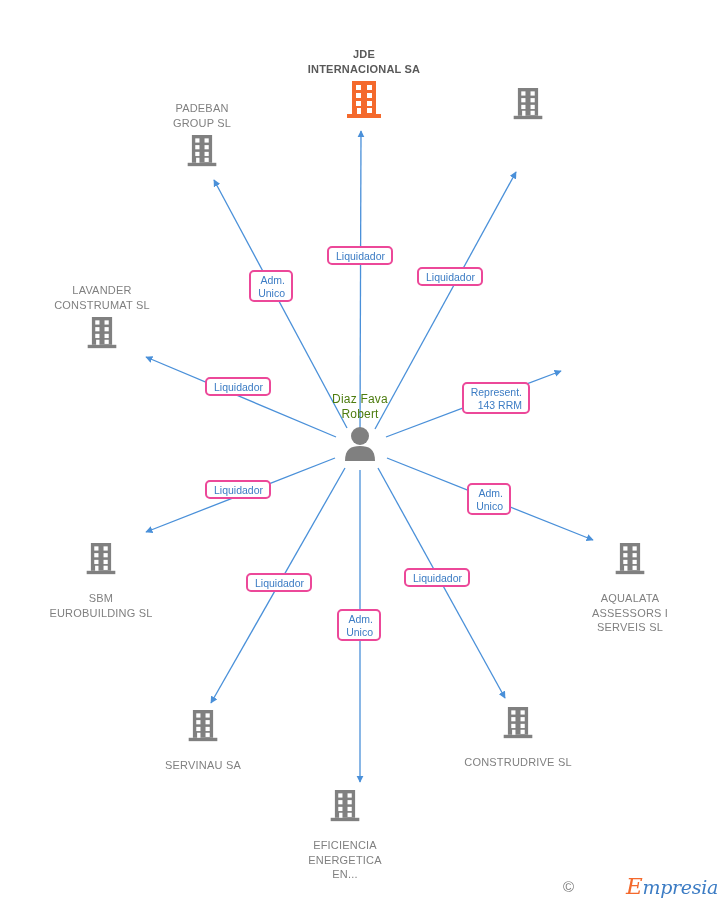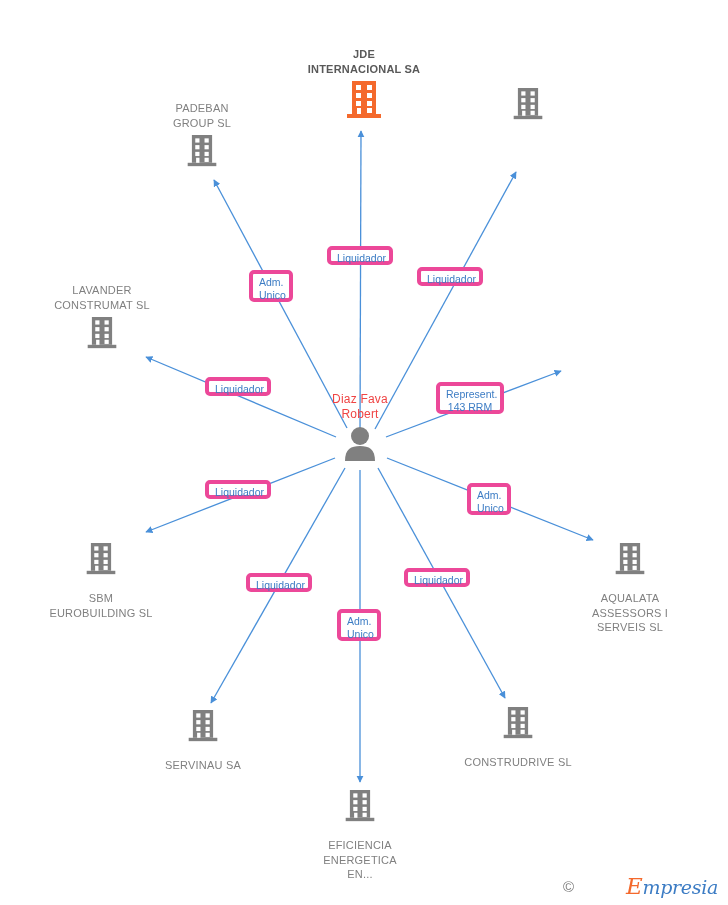--- a/index.html
+++ b/index.html
@@ -35,40 +35,40 @@
     line-height: 14.5px;
     color: #808080;
     letter-spacing: 0.2px;
     white-space: pre-line;
   }
   .node.root .node-label {
     color: #595959;
     font-weight: bold;
   }
   .node.person .node-label {
-    color: #ef4444;
+    color: #4d7c0f;
     font-size: 12px;
     line-height: 15px;
   }
   .node-icon {
     display: block;
     margin: 0 auto;
   }
   .node.label-top .node-icon { margin-top: 3px; }
   .node.label-bottom .node-label { margin-top: 14px; }
 
   .rel {
     position: absolute;
-    border: 4px solid #ec4899;
+    border: 2px solid #ec4899;
     border-radius: 5px;
     background: #ffffff;
     color: #3c7cc4;
     font-size: 10.5px;
     line-height: 13px;
-    text-align: center;
+    text-align: right;
     padding: 2px 6px 3px 6px;
     white-space: pre-line;
     box-sizing: border-box;
   }
 
   #watermark {
     position: absolute;
     right: 10px;
     bottom: 6px;
     display: flex;
@@ -264,21 +264,21 @@
       <rect x="11" y="14" width="5" height="5" fill="#ffffff"></rect>
       <rect x="22" y="14" width="5" height="5" fill="#ffffff"></rect>
       <rect x="11" y="22" width="5" height="5" fill="#ffffff"></rect>
       <rect x="22" y="22" width="5" height="5" fill="#ffffff"></rect>
       <rect x="12" y="29" width="4" height="6" fill="#ffffff"></rect>
       <rect x="22" y="29" width="5" height="5" fill="#ffffff"></rect>
     </svg>
     <div class="node-label">CONSTRUDRIVE SL</div>
   </div>
 
-  <div class="node label-bottom" style="left:360px; top:788px;">
+  <div class="node label-bottom" style="left:345px; top:788px;">
     <svg class="node-icon" width="32" height="36" viewBox="0 0 38 42">
       <rect x="7" y="2" width="24" height="33" fill="#808080"></rect>
       <rect x="2" y="35" width="34" height="4" fill="#808080"></rect>
       <rect x="11" y="6" width="5" height="5" fill="#ffffff"></rect>
       <rect x="22" y="6" width="5" height="5" fill="#ffffff"></rect>
       <rect x="11" y="14" width="5" height="5" fill="#ffffff"></rect>
       <rect x="22" y="14" width="5" height="5" fill="#ffffff"></rect>
       <rect x="11" y="22" width="5" height="5" fill="#ffffff"></rect>
       <rect x="22" y="22" width="5" height="5" fill="#ffffff"></rect>
       <rect x="12" y="29" width="4" height="6" fill="#ffffff"></rect>
@@ -291,21 +291,21 @@
 
   <div class="rel" style="left:327px; top:246px; width:66px; height:19px;">Liquidador</div>
 
   <div class="rel" style="left:249px; top:270px; width:44px; height:32px;">Adm.
 Unico</div>
 
   <div class="rel" style="left:417px; top:267px; width:66px; height:19px;">Liquidador</div>
 
   <div class="rel" style="left:205px; top:377px; width:66px; height:19px;">Liquidador</div>
 
-  <div class="rel" style="left:436px; top:382px; width:68px; height:32px;">Represent.
+  <div class="rel" style="left:462px; top:382px; width:68px; height:32px;">Represent.
 143 RRM</div>
 
   <div class="rel" style="left:205px; top:480px; width:66px; height:19px;">Liquidador</div>
 
   <div class="rel" style="left:467px; top:483px; width:44px; height:32px;">Adm.
 Unico</div>
 
   <div class="rel" style="left:246px; top:573px; width:66px; height:19px;">Liquidador</div>
 
   <div class="rel" style="left:404px; top:568px; width:66px; height:19px;">Liquidador</div>

